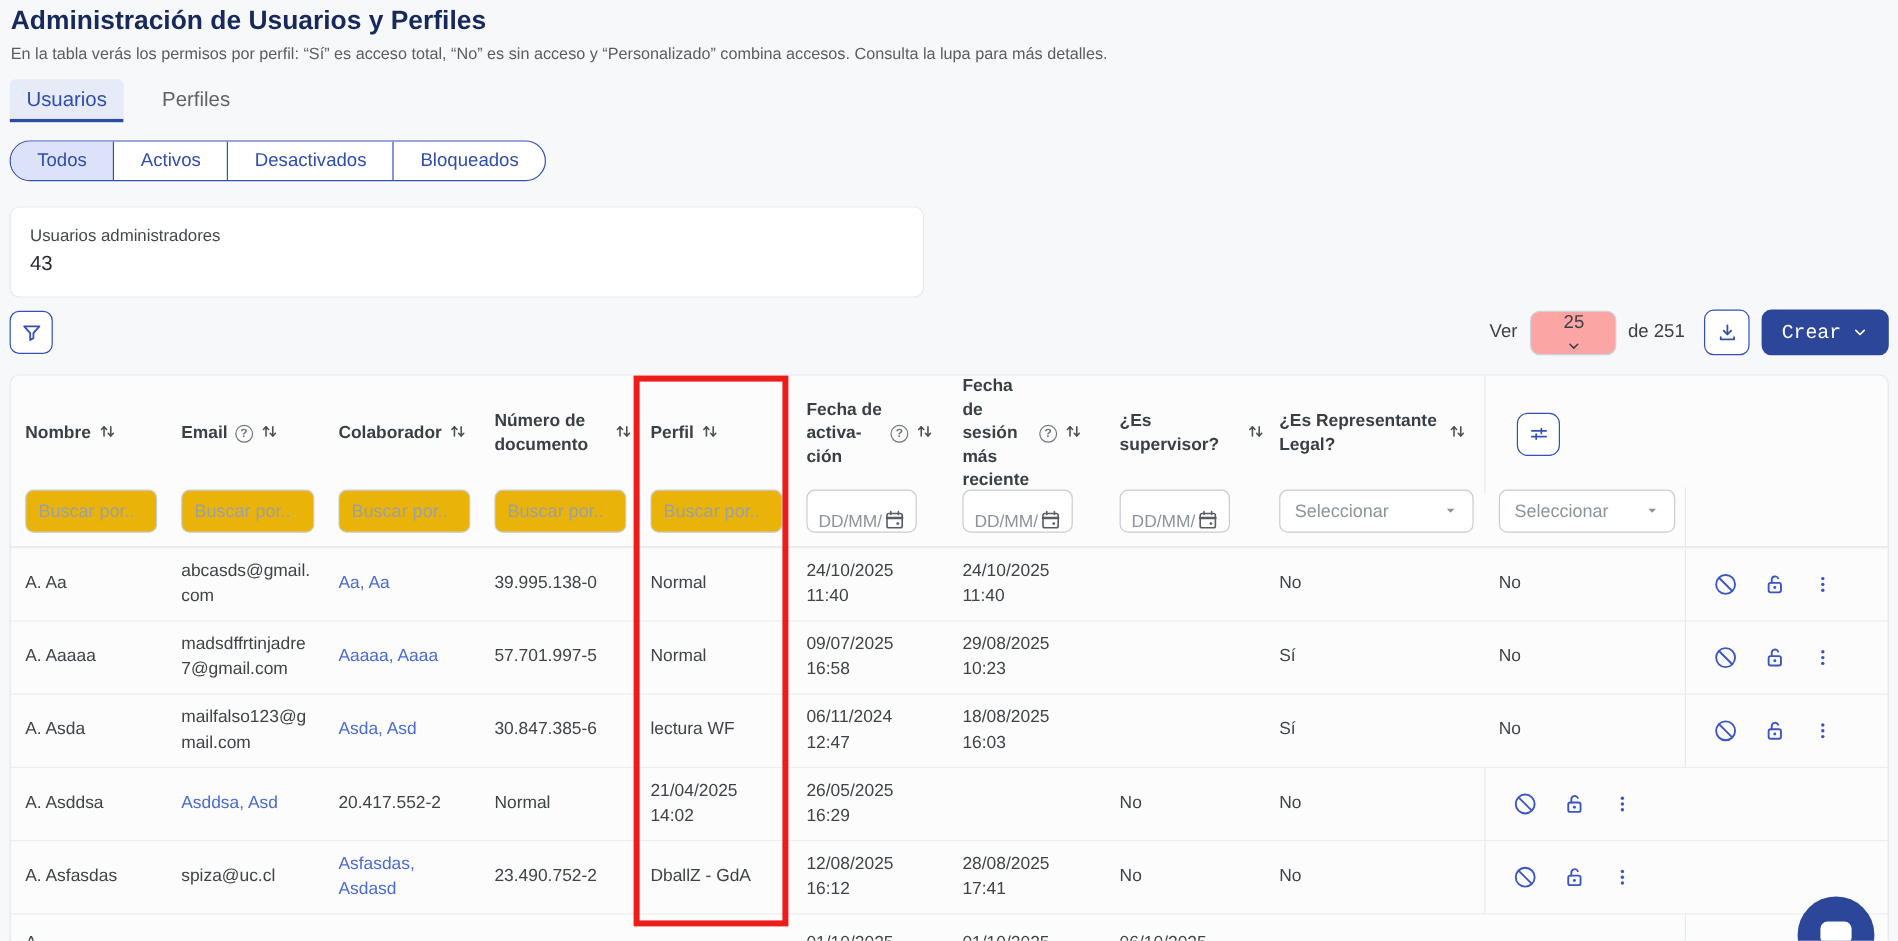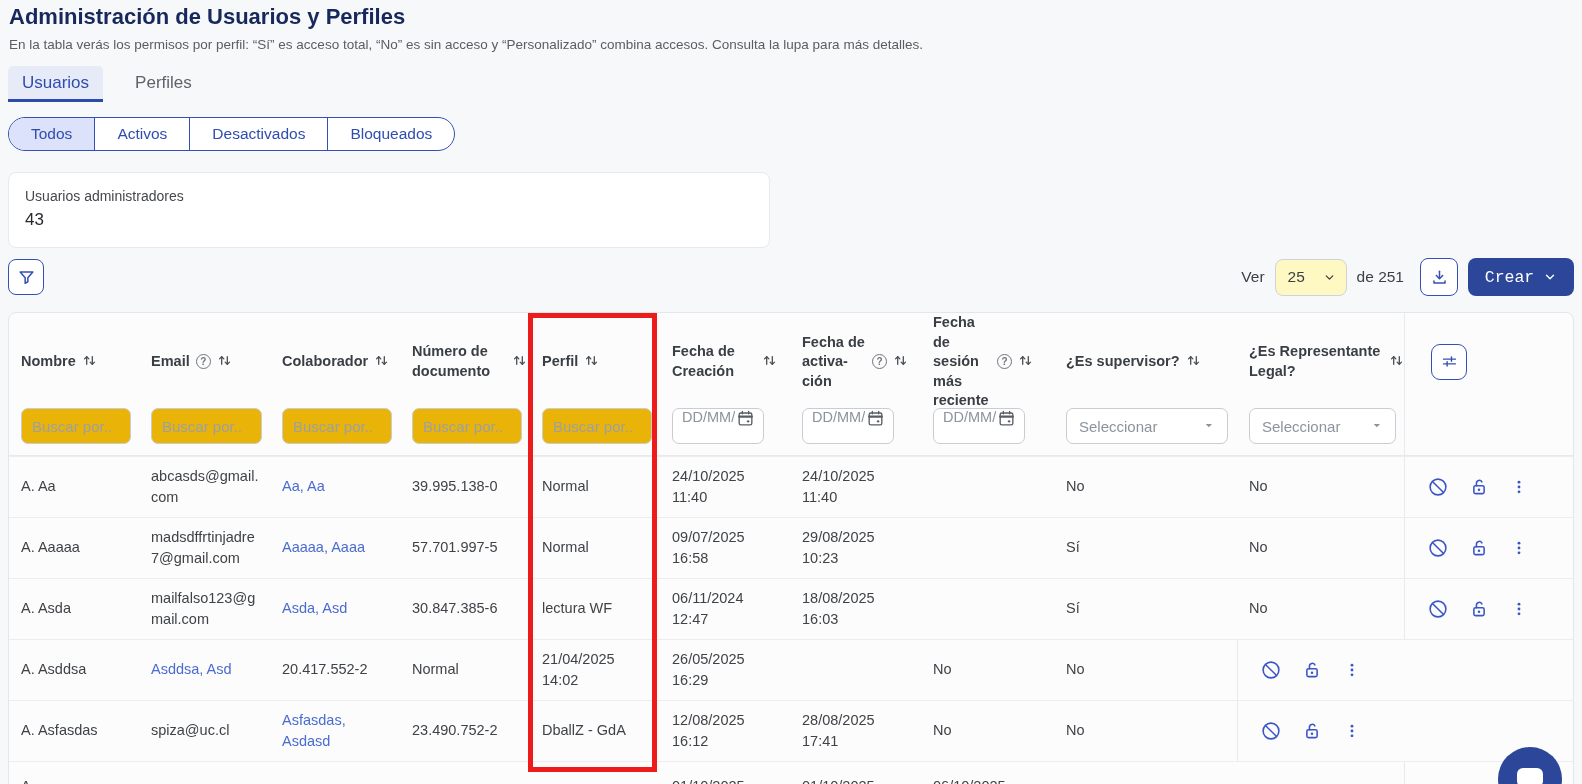--- a/index.html
+++ b/index.html
@@ -23,35 +23,35 @@
   .segment.active{background:#dbe2f9;}
   
   .summary-card{position:absolute;left:8px;top:172px;width:762px;height:76px;background:#fff;border:1px solid #e8e9ec;border-radius:8px;box-sizing:border-box;padding:15px 16px;}
   .summary-label{font-size:14px;color:#44474b;}
   .summary-value{font-size:17px;color:#26292d;margin-top:6px;}
   
   .icon-btn{position:absolute;width:36px;height:36px;border:1.4px solid #3550b4;border-radius:8px;background:#fff;display:flex;align-items:center;justify-content:center;box-sizing:border-box;cursor:pointer;}
   #filter-btn{left:8px;top:259px;}
   .toolbar-right{position:absolute;right:8px;top:258px;display:flex;align-items:center;gap:10px;}
   .ver-label,.total-label{font-size:15.5px;color:#3c3f44;text-align:right;}
-  .pagesize-select{width:72px;height:37px;border:1px solid #cfd2d6;border-radius:8px;background:#fef9c3;display:flex;align-items:center;justify-content:space-between;padding:0 10px 0 12px;box-sizing:border-box;cursor:pointer;font-size:15.5px;color:#3c3f44;}
+  .pagesize-select{width:72px;height:37px;border:1px solid #cfd2d6;border-radius:8px;background:#fca5a5;display:flex;align-items:center;justify-content:space-between;padding:0 10px 0 12px;box-sizing:border-box;cursor:pointer;font-size:15.5px;color:#3c3f44;flex-direction:column;}
   #download-btn{position:static;width:38px;height:38px;}
   .create-btn{height:38px;min-width:106px;background:#2c4799;color:#fff;border:none;border-radius:8px;font-size:16.5px;display:flex;align-items:center;justify-content:center;gap:9px;cursor:pointer;font-family:Liberation Mono, monospace;}
   
   .table-wrap{position:absolute;left:8px;top:312px;width:1566px;height:600px;background:#fcfcfd;border:1px solid #e4e6e9;border-radius:8px 8px 0 0;box-sizing:border-box;overflow:hidden;}
   .grid-row{display:grid;grid-template-columns:130px 131px 130px 130px 130px 130px 131px 133px 183px 167px 159px;box-sizing:border-box;}
   .head-row{height:93px;}
   .th{display:flex;align-items:center;gap:6px;padding-left:12px;box-sizing:border-box;font-size:14.5px;font-weight:700;color:#3a3f45;}
   .th-label{line-height:1.35;}
   .w70{max-width:70px;} .w64{max-width:64px;} .w58{max-width:58px;} .w135{max-width:135px;}
   .filters-row{height:50px;border-bottom:1px solid #e7e9ec;}
   .fcell{display:flex;align-items:flex-start;padding:2px 8px 0 12px;box-sizing:border-box;}
   .search-input{width:100%;max-width:112px;height:36px;border:1px solid #c9ccd1;border-radius:7px;background:#eab308;box-sizing:border-box;padding:0 10px;font-size:15px;color:#3c3f44;font-family:inherit;}
   .search-input::placeholder{color:#9aa0a8;}
-  .date-input{width:92px;height:36px;border:1px solid #c9ccd1;border-radius:7px;background:#fff;box-sizing:border-box;display:flex;align-items:flex-start;justify-content:space-between;padding:0 8px 0 9px;cursor:pointer;}
+  .date-input{width:92px;height:36px;border:1px solid #c9ccd1;border-radius:7px;background:#fff;box-sizing:border-box;display:flex;align-items:flex-end;justify-content:space-between;padding:0 8px 0 9px;cursor:pointer;}
   .date-text{font-size:14.5px;color:#8d939c;white-space:nowrap;overflow:hidden;max-width:56px;}
   .select-box{width:162px;height:36px;border:1px solid #c9ccd1;border-radius:7px;background:#fff;box-sizing:border-box;display:flex;align-items:center;justify-content:space-between;padding:0 12px;cursor:pointer;}
   .select-text{font-size:15px;color:#8d939c;}
   .tr{height:61px;border-top:1px solid #ecedf0;}
   .td{display:flex;align-items:center;padding:0 10px 0 12px;box-sizing:border-box;font-size:14.5px;color:#3f4347;line-height:1.45;overflow-wrap:anywhere;}
   .td.link{color:#4a6bd0;cursor:pointer;}
   .actions-col{border-left:1px solid #e7e9ec;}
   .actions-cell{display:flex;align-items:center;gap:19px;padding-left:22px;}
   .row-icon{cursor:pointer;display:flex;align-items:center;}
   .th.actions-col{align-items:center;}
@@ -170,29 +170,20 @@
     <div class="th">
       <span class="th-label">Perfil</span>
       <span class="sort"><svg width="15" height="15" viewBox="0 0 16 16" fill="none" stroke="#4a4f55" stroke-width="1.4" stroke-linecap="round" stroke-linejoin="round">
             <path d="M5 12V4"></path>
             <path d="M2.7 6.3 5 4l2.3 2.3"></path>
             <path d="M11 4v8"></path>
             <path d="M8.7 9.7 11 12l2.3-2.3"></path>
           </svg></span>
     </div>
     <div class="th">
-      <span class="th-label w70">Fecha de Creación</span>
-      <span class="sort" style="margin-left:14px;"><svg width="15" height="15" viewBox="0 0 16 16" fill="none" stroke="#4a4f55" stroke-width="1.4" stroke-linecap="round" stroke-linejoin="round">
-            <path d="M5 12V4"></path>
-            <path d="M2.7 6.3 5 4l2.3 2.3"></path>
-            <path d="M11 4v8"></path>
-            <path d="M8.7 9.7 11 12l2.3-2.3"></path>
-          </svg></span>
-    </div>
-    <div class="th">
       <span class="th-label w64">Fecha de activa-ción</span>
       <span class="help-icon">?</span>
       <span class="sort"><svg width="15" height="15" viewBox="0 0 16 16" fill="none" stroke="#4a4f55" stroke-width="1.4" stroke-linecap="round" stroke-linejoin="round">
             <path d="M5 12V4"></path>
             <path d="M2.7 6.3 5 4l2.3 2.3"></path>
             <path d="M11 4v8"></path>
             <path d="M8.7 9.7 11 12l2.3-2.3"></path>
           </svg></span>
     </div>
     <div class="th">

